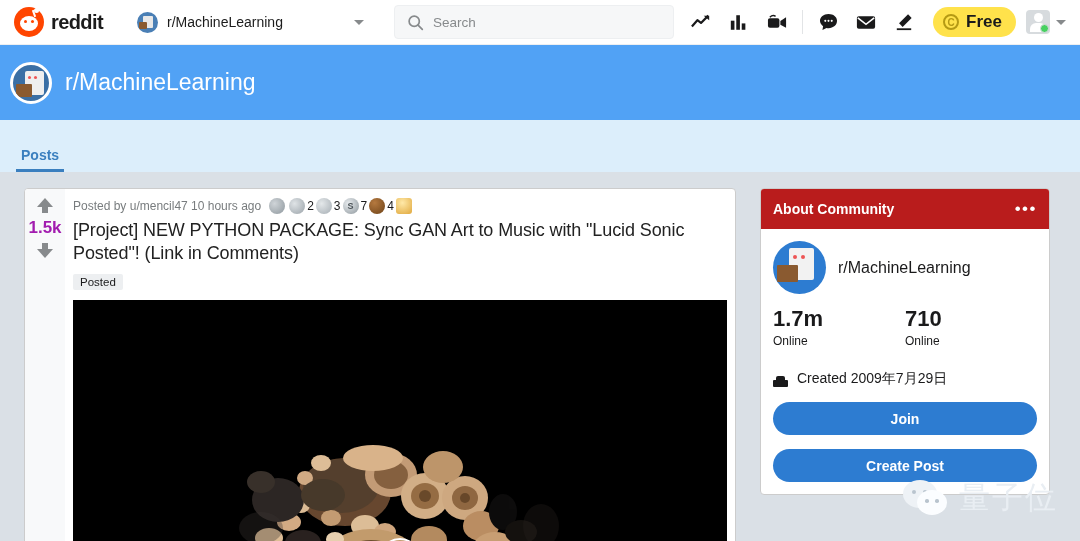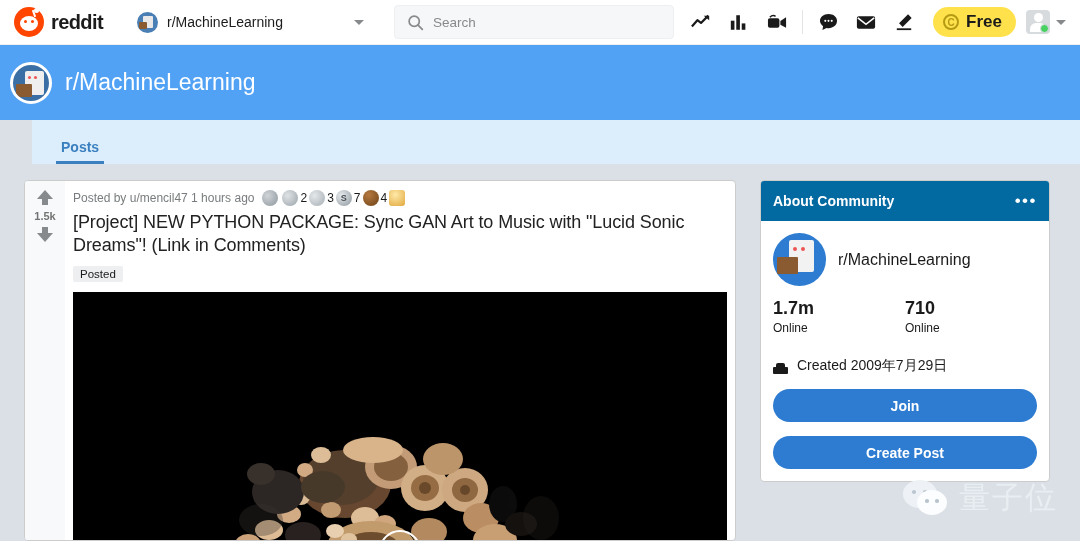--- a/index.html
+++ b/index.html
@@ -138,23 +138,22 @@
   .banner-av .bot-book {
     position: absolute; left: 3px; top: 19px; width: 16px; height: 13px;
     background: #8a5a30; border-radius: 1px;
   }
   .banner-title {
     margin-left: 13px; font-size: 23px; font-weight: 500; color: #fff;
   }
 
   
   .tabbar {
-    height: 44px; background: #dceefb; display: flex; align-items: flex-end;
-    padding-left: 24px;
-    margin-left: 32px;
+    height: 52px; background: #dceefb; display: flex; align-items: flex-end;
+    padding-left: 16px;
   }
   .tab {
     padding: 0 5px 9px 5px; font-size: 14px; font-weight: 700;
     color: #3a7fbf; cursor: pointer; position: relative;
   }
   .tab.active::after {
     content: ""; position: absolute; left: 0; right: 0; bottom: 0;
     height: 3px; background: #3a7fbf;
   }
 
@@ -176,21 +175,21 @@
   }
   .arrow-up, .arrow-dn {
     width: 0; height: 0; border-left: 8px solid transparent;
     border-right: 8px solid transparent; cursor: pointer;
   }
   .arrow-up { border-bottom: 9px solid #878a8c; }
   .arrow-dn { border-top: 9px solid #878a8c; }
   .arrow-stem-u, .arrow-stem-d {
     width: 6px; height: 6px; background: #878a8c;
   }
-  .votenum { font-size: 11px; font-weight: 700; color: #737373; margin: 3px 0; }
+  .votenum { font-size: 17px; font-weight: 700; color: #a21caf; margin: 3px 0; }
 
   .postbody { flex: 1; padding: 8px 8px 8px 8px; min-width: 0; }
   .postmeta {
     display: flex; align-items: center; gap: 0;
     font-size: 12px; color: #787c7e; height: 18px;
   }
   .postmeta .author { color: #787c7e; }
   .awards { display: flex; align-items: center; gap: 2px; margin-left: 8px; }
   .award { display: flex; align-items: center; gap: 2px; }
   .award .cnt { font-size: 12px; color: #1a1a1b; font-weight: 400; }
@@ -223,21 +222,21 @@
     border: 2px solid #fff; display: flex; align-items: center;
     justify-content: center; cursor: pointer;
   }
 
   
   .sidebar { width: 290px; flex: 0 0 auto; }
   .side-card {
     background: #fff; border: 1px solid #ccc; border-radius: 4px; overflow: hidden;
   }
   .side-head {
-    background: #0369a1; height: 40px; display: flex; align-items: center;
+    background: #b91c1c; height: 40px; display: flex; align-items: center;
     justify-content: space-between; padding: 0 12px;
   }
   .side-head-title { color: #fff; font-size: 14px; font-weight: 700; }
   .dots { color: #fff; font-size: 17px; letter-spacing: 1.5px; cursor: pointer; line-height: 0.6;}
   .side-inner { padding: 12px; }
   .side-comm { display: flex; align-items: center; gap: 12px; }
   .side-av {
     width: 53px; height: 53px; border-radius: 50%;
     background: #2d7cd1; position: relative; overflow: hidden; flex: 0 0 auto;
   }
@@ -250,21 +249,21 @@
     background: #e55; border-radius: 50%; box-shadow: 8px 0 0 0 #e55;
   }
   .side-av .bot-book {
     position: absolute; left: 4px; top: 24px; width: 21px; height: 17px;
     background: #8a5a30; border-radius: 1px;
   }
   .side-comm-name { font-size: 16px; font-weight: 500; color: #1a1a1b; }
   .side-desc { margin-top: 14px; font-size: 14px; color: #1a1a1b; }
   .stats { display: flex; margin-top: 12px; }
   .stat { width: 50%; }
-  .stat-num { font-size: 18px; font-weight: 700; color: #1a1a1b; }
+  .stat-num { font-size: 22px; font-weight: 700; color: #1a1a1b; }
   .stat-lbl { font-size: 12px; color: #1a1a1b; margin-top: 2px; }
   .created {
     display: flex; align-items: center; gap: 9px; margin-top: 22px;
     font-size: 14px; color: #1a1a1b;
   }
   .cake {
     width: 15px; height: 15px; position: relative; flex: 0 0 auto;
   }
   .cake::before {
     content:""; position:absolute; left:0; bottom:0; width:15px; height:7px;
@@ -427,21 +426,21 @@
           <div class="arrow-dn"></div>
         </div>
       </div>
 
       <div class="postbody">
         <div class="postmeta">
           <span>Posted by</span>
           <span>&nbsp;</span>
           <span class="author">u/mencil47</span>
           <span>&nbsp;</span>
-          <span>1 hours ago</span>
+          <span>10 hours ago</span>
 
           <div class="awards">
             <span class="award">
               <span class="aw-icon aw-1"></span>
               <span class="cnt"></span>
             </span>
             <span class="award">
               <span class="aw-icon aw-2"></span>
               <span class="cnt">2</span>
             </span>
@@ -457,21 +456,21 @@
               <span class="aw-icon aw-5"></span>
               <span class="cnt">4</span>
             </span>
             <span class="award">
               <span class="aw-icon aw-6"></span>
               <span class="cnt"></span>
             </span>
           </div>
         </div>
 
-        <div class="posttitle">[Project] NEW PYTHON PACKAGE: Sync GAN Art to Music with "Lucid Sonic Dreams"! (Link in Comments)</div>
+        <div class="posttitle">[Project] NEW PYTHON PACKAGE: Sync GAN Art to Music with "Lucid Sonic Posted"! (Link in Comments)</div>
         <span class="flair">Posted</span>
 
         <div class="media">
           <svg width="642" height="260" viewBox="0 0 642 260" style="position:absolute;left:0;top:0">
             <rect width="642" height="260" fill="#000"></rect>
             <g opacity="0.97">
               <ellipse cx="272" cy="192" rx="46" ry="34" fill="#6b4a31"></ellipse>
               <ellipse cx="268" cy="186" rx="38" ry="27" fill="#57422f"></ellipse>
               <ellipse cx="318" cy="175" rx="26" ry="22" fill="#caa07a"></ellipse>
               <ellipse cx="318" cy="175" rx="17" ry="14" fill="#8a6442"></ellipse>

